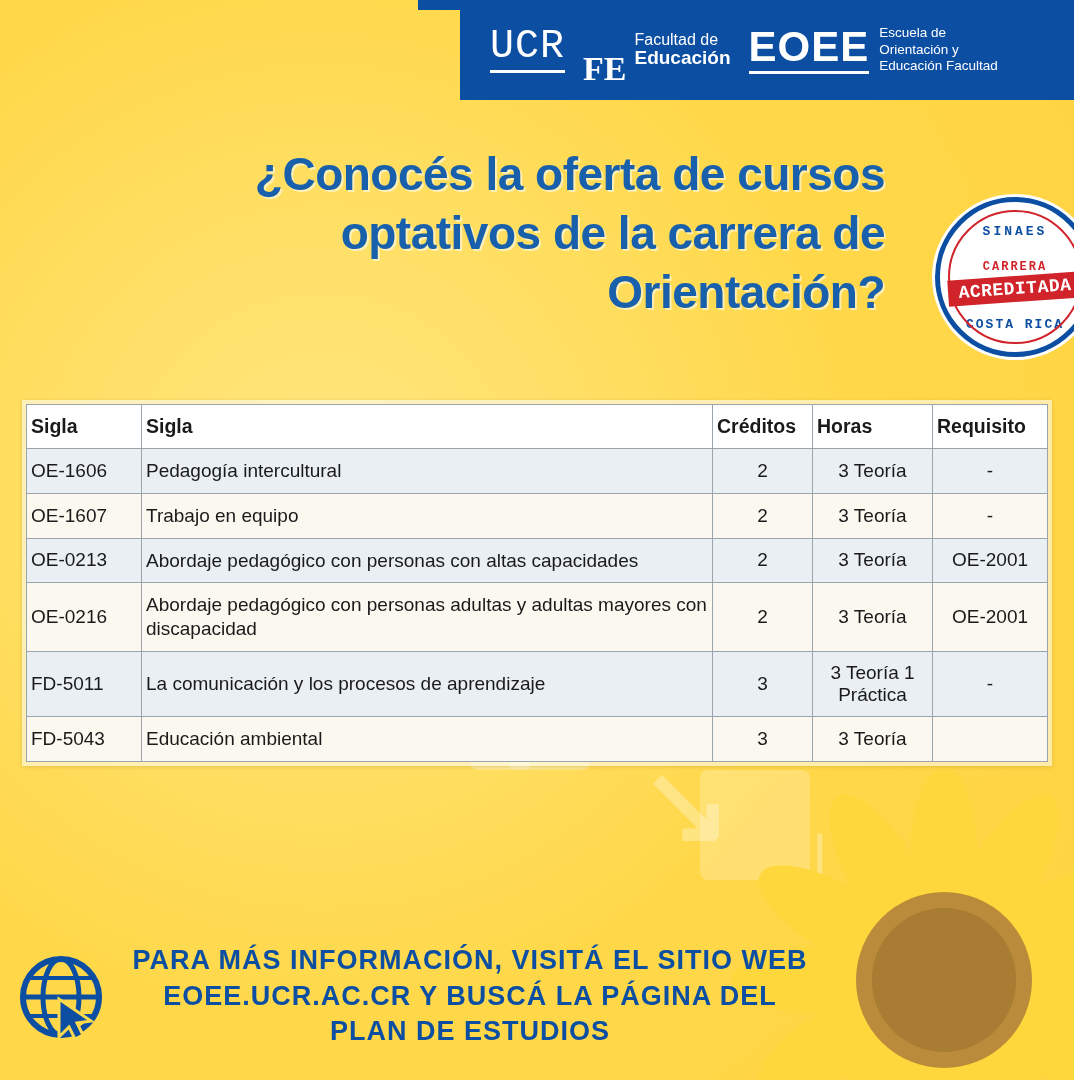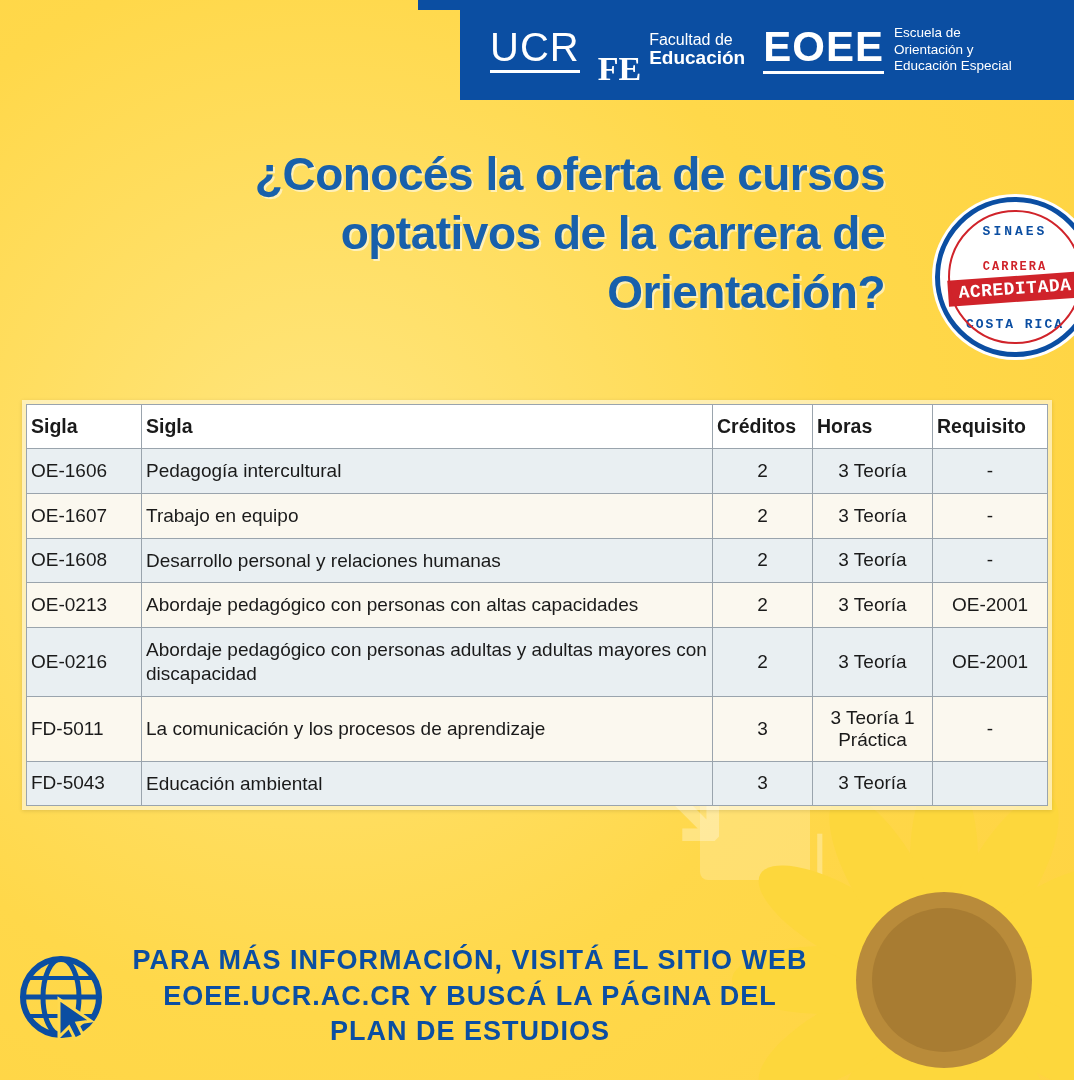--- a/index.html
+++ b/index.html
@@ -46,21 +46,21 @@
     position: absolute; top: 0; left: 460px; right: 0; height: 100px;
     background: #0b4ea2;
     display: flex; align-items: center; gap: 18px;
     padding: 0 16px 0 30px;
   }
   .topbar-nub {
     position: absolute; top: 0; left: 418px; width: 44px; height: 10px;
     background: #0b4ea2;
   }
   .ucr-logo {
-    color: #ffffff; font-family: Liberation Sans, sans-serif;
+    color: #ffffff; font-family: Liberation Mono, monospace;
     font-size: 40px; letter-spacing: 1px; line-height: 1;
     padding-bottom: 3px;
     border-bottom: 3px solid #ffffff;
   }
   .fe-block { display: flex; align-items: center; gap: 8px; }
   .fe-mark {
     color: #ffffff; font-family: "Liberation Serif", serif;
     font-size: 34px; font-weight: bold; line-height: 1; margin-top: 38px;
   }
   .fe-text {
@@ -193,21 +193,21 @@
       <div class="fe-text">
         <span>Facultad de</span>
         <span class="b">Educación</span>
       </div>
     </div>
     <div class="eoee-block">
       <div class="eoee-mark">EOEE</div>
       <div class="eoee-text">
         <div>Escuela de</div>
         <div>Orientación y</div>
-        <div>Educación Especial</div>
+        <div>Educación Facultad</div>
       </div>
     </div>
   </div>
 
   <div class="headline">¿Conocés la oferta de cursos optativos de la carrera de Orientación?</div>
 
   <div class="seal">
     <div class="seal-top">SINAES</div>
     <div class="seal-band">
       <div class="seal-carrera">CARRERA</div>
@@ -264,27 +264,20 @@
           <td class="req">-</td>
         </tr>
         <tr>
           <td>OE-1607</td>
           <td class="curso">Trabajo en equipo</td>
           <td class="num">2</td>
           <td class="horas">3 Teoría</td>
           <td class="req">-</td>
         </tr>
         <tr>
-          <td>OE-1608</td>
-          <td class="curso">Desarrollo personal y relaciones humanas</td>
-          <td class="num">2</td>
-          <td class="horas">3 Teoría</td>
-          <td class="req">-</td>
-        </tr>
-        <tr>
           <td>OE-0213</td>
           <td class="curso">Abordaje pedagógico con personas con altas capacidades</td>
           <td class="num">2</td>
           <td class="horas">3 Teoría</td>
           <td class="req">OE-2001</td>
         </tr>
         <tr>
           <td>OE-0216</td>
           <td class="curso">Abordaje pedagógico con personas adultas y adultas mayores con discapacidad</td>
           <td class="num">2</td>

